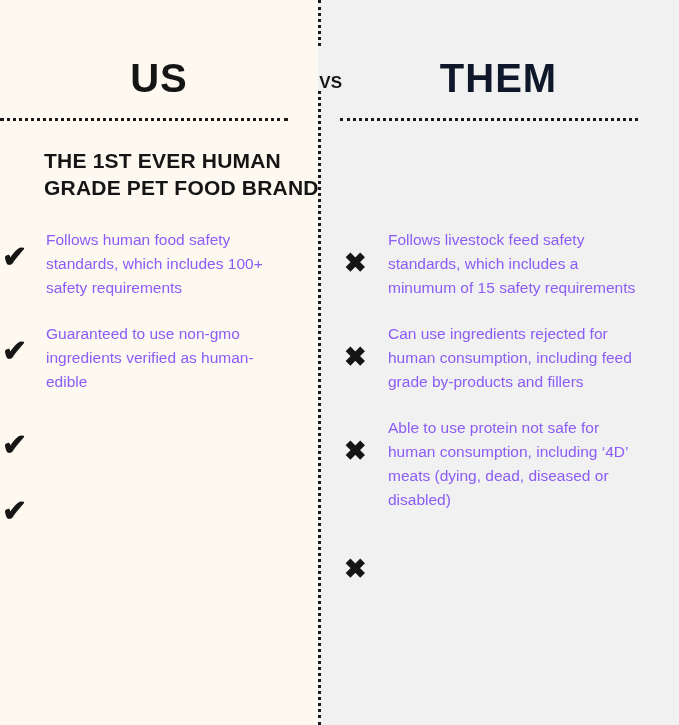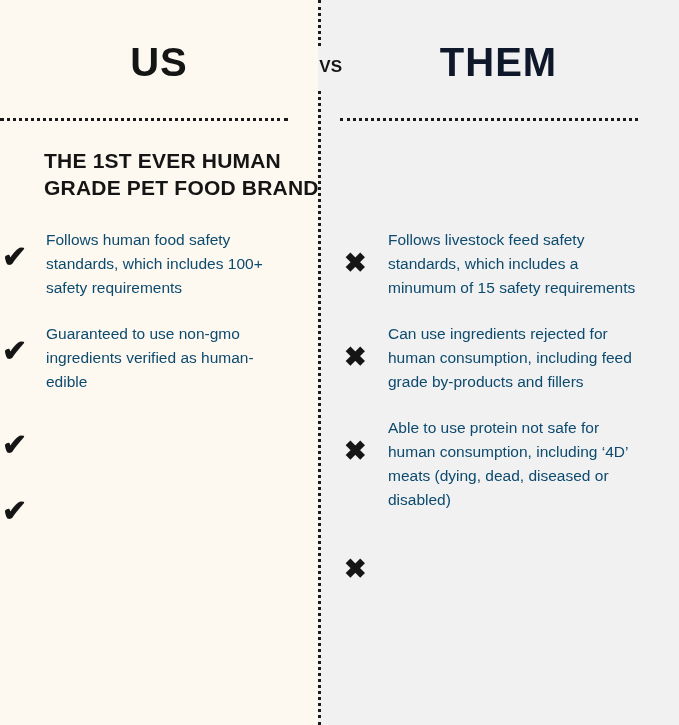--- a/index.html
+++ b/index.html
@@ -40,21 +40,21 @@
     left: 318px;
     top: 0;
     width: 0;
     height: 725px;
     border-left: 3px dotted #1a1a1a;
     z-index: 5;
   }
   
   .head {
     position: absolute;
-    top: 0;
+    top: 16px;
     left: 0;
     width: 678px;
     height: 120px;
     z-index: 6;
     pointer-events: none;
   }
   .head-us {
     position: absolute;
     left: 0;
     top: 40px;
@@ -143,21 +143,21 @@
     text-align: left;
     padding-top: 14px;
     font-weight: bold;
   }
   .mark-check { font-size: 30px; padding-left: 2px; }
   .mark-x { font-size: 27px; padding-left: 12px; padding-top: 22px; }
   .item-them .mark-x { padding-top: 22px; }
   .text {
     font-size: 15.5px;
     line-height: 1.55;
-    color: #0c4a6e;
+    color: #8b5cf6;
   }
   .item-us .text { width: 240px; }
   .item-them .text { width: 250px; }
 </style>
 </head>
 <body>
 
 <div class="comparison">
 
   <div class="col col-us"></div>

